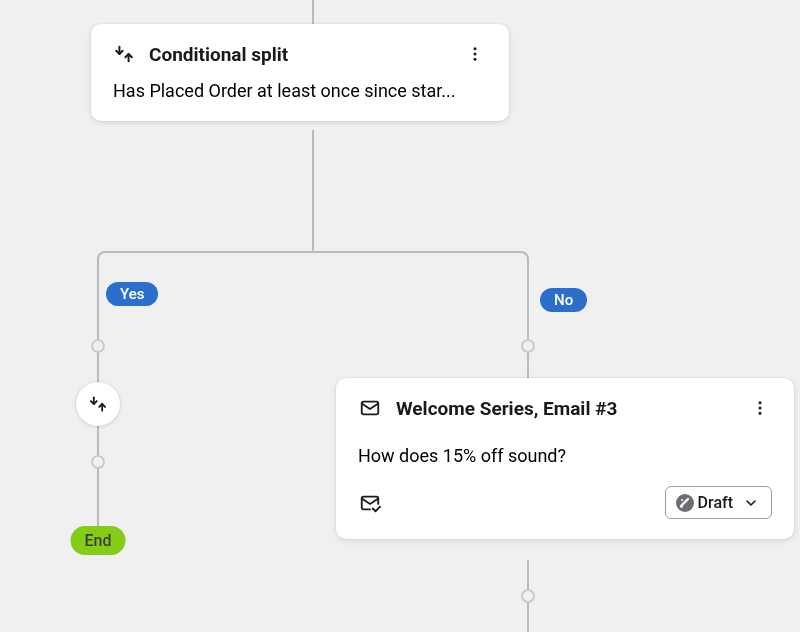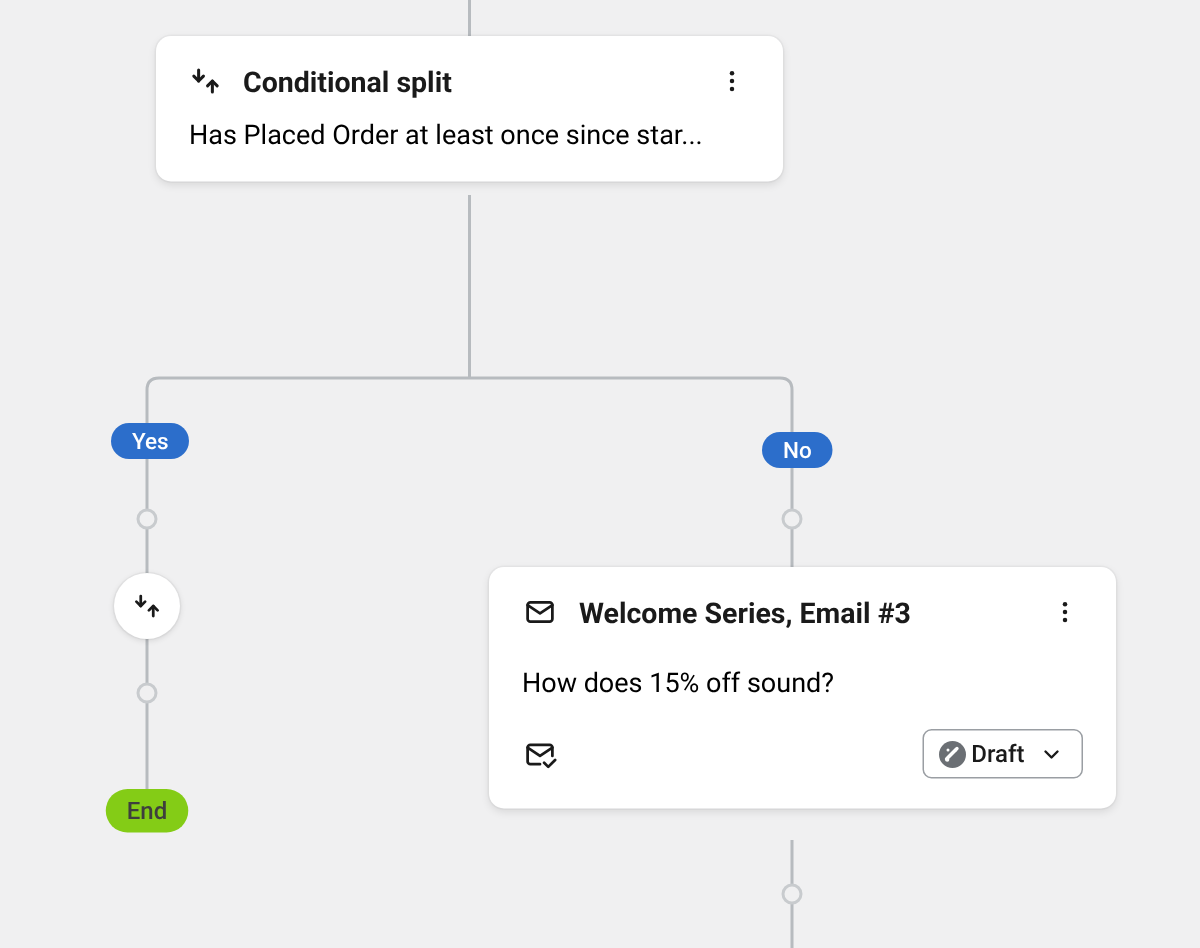--- a/index.html
+++ b/index.html
@@ -55,20 +55,21 @@
     border-radius: 4px;
   }
   .pill {
     position: absolute;
     background: #2c6ecb;
     color: #fff;
     font-size: 15px;
     font-weight: 500;
     padding: 3px 14px;
     border-radius: 999px;
+    margin-left: 32px;
   }
   .ring {
     position: absolute;
     width: 14px;
     height: 14px;
     border: 2px solid #c8cbce;
     border-radius: 50%;
     background: #f0f0f1;
     transform: translate(-50%, -50%);
   }
@@ -129,21 +130,21 @@
 
     <path d="M 98 260 Q 98 252 106 252 L 520 252 Q 528 252 528 260"></path>
 
     <line x1="98" y1="260" x2="98" y2="530"></line>
 
     <line x1="528" y1="260" x2="528" y2="380"></line>
     <line x1="528" y1="560" x2="528" y2="632"></line>
   </g>
 </svg>
 
-<div class="card" style="left:104px; top:24px; width:418px;">
+<div class="card" style="left:91px; top:24px; width:418px;">
   <div class="card-header">
     <span class="icon">
       <svg width="22" height="22" viewBox="0 0 24 24" fill="none" stroke="#1a1a1a" stroke-width="2.2" stroke-linecap="round" stroke-linejoin="round">
         <path d="M7 4 L7 12"></path>
         <path d="M3.5 8.5 L7 12 L10.5 8.5"></path>
         <path d="M17 20 L17 12"></path>
         <path d="M13.5 15.5 L17 12 L20.5 15.5"></path>
       </svg>
     </span>
     <div class="card-title">Conditional split</div>
@@ -170,21 +171,21 @@
     <path d="M13.5 15.5 L17 12 L20.5 15.5"></path>
   </svg>
 </div>
 <div class="ring" style="left:98px; top:462px;"></div>
 <div class="end-pill" style="left:98px; top:526px;">End</div>
 
 <div class="ring" style="left:528px; top:346px;"></div>
 
 <div class="ring" style="left:528px; top:596px;"></div>
 
-<div class="card" style="left:326px; top:378px; width:418px;">
+<div class="card" style="left:336px; top:378px; width:458px;">
   <div class="card-header">
     <span class="icon">
       <svg width="24" height="22" viewBox="0 0 24 24" fill="none" stroke="#1a1a1a" stroke-width="2" stroke-linecap="round" stroke-linejoin="round">
         <rect x="3" y="5" width="18" height="14" rx="2"></rect>
         <path d="M3 7 L12 13 L21 7"></path>
       </svg>
     </span>
     <div class="card-title">Welcome Series, Email #3</div>
     <div class="kebab">
       <svg width="18" height="18" viewBox="0 0 24 24" fill="#1a1a1a">

